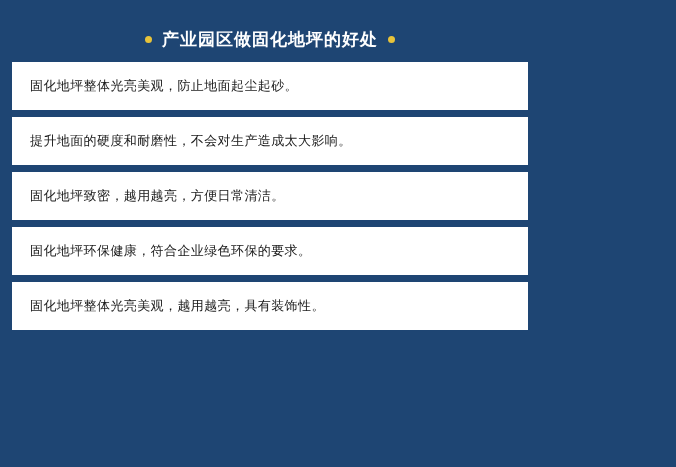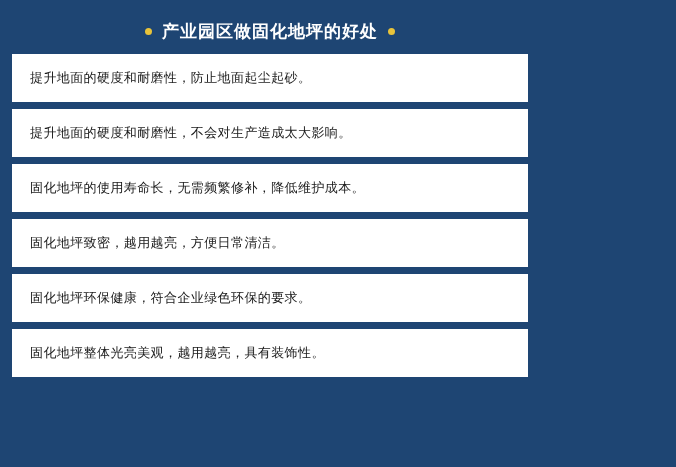--- a/index.html
+++ b/index.html
@@ -11,21 +11,21 @@
     height: 467px;
     background: #1e4573;
     font-family: "Liberation Sans", "DejaVu Sans", sans-serif;
     overflow: hidden;
   }
   .page {
     width: 540px;
     height: 467px;
     background: #1e4573;
     box-sizing: border-box;
-    padding: 8px 12px;
+    padding: 16px 12px;
     display: flex;
     flex-direction: column;
   }
   .title-bar {
     height: 46px;
     display: flex;
     align-items: center;
     justify-content: center;
     gap: 10px;
   }
@@ -72,27 +72,24 @@
 <div class="page">
 
   <div class="title-bar">
     <span class="dot"></span>
     <span class="title-text">产业园区做固化地坪的好处</span>
     <span class="dot"></span>
   </div>
 
   <div class="list">
     <div class="item">
-      <span class="item-text">提升地面的硬度和耐磨性，防止地面起尘起砂。</span>
+      <span class="item-text">固化地坪整体光亮美观，防止地面起尘起砂。</span>
     </div>
     <div class="item">
       <span class="item-text">提升地面的硬度和耐磨性，不会对生产造成太大影响。</span>
-    </div>
-    <div class="item">
-      <span class="item-text">固化地坪的使用寿命长，无需频繁修补，降低维护成本。</span>
     </div>
     <div class="item">
       <span class="item-text">固化地坪致密，越用越亮，方便日常清洁。</span>
     </div>
     <div class="item">
       <span class="item-text">固化地坪环保健康，符合企业绿色环保的要求。</span>
     </div>
     <div class="item">
       <span class="item-text">固化地坪整体光亮美观，越用越亮，具有装饰性。</span>
     </div>

